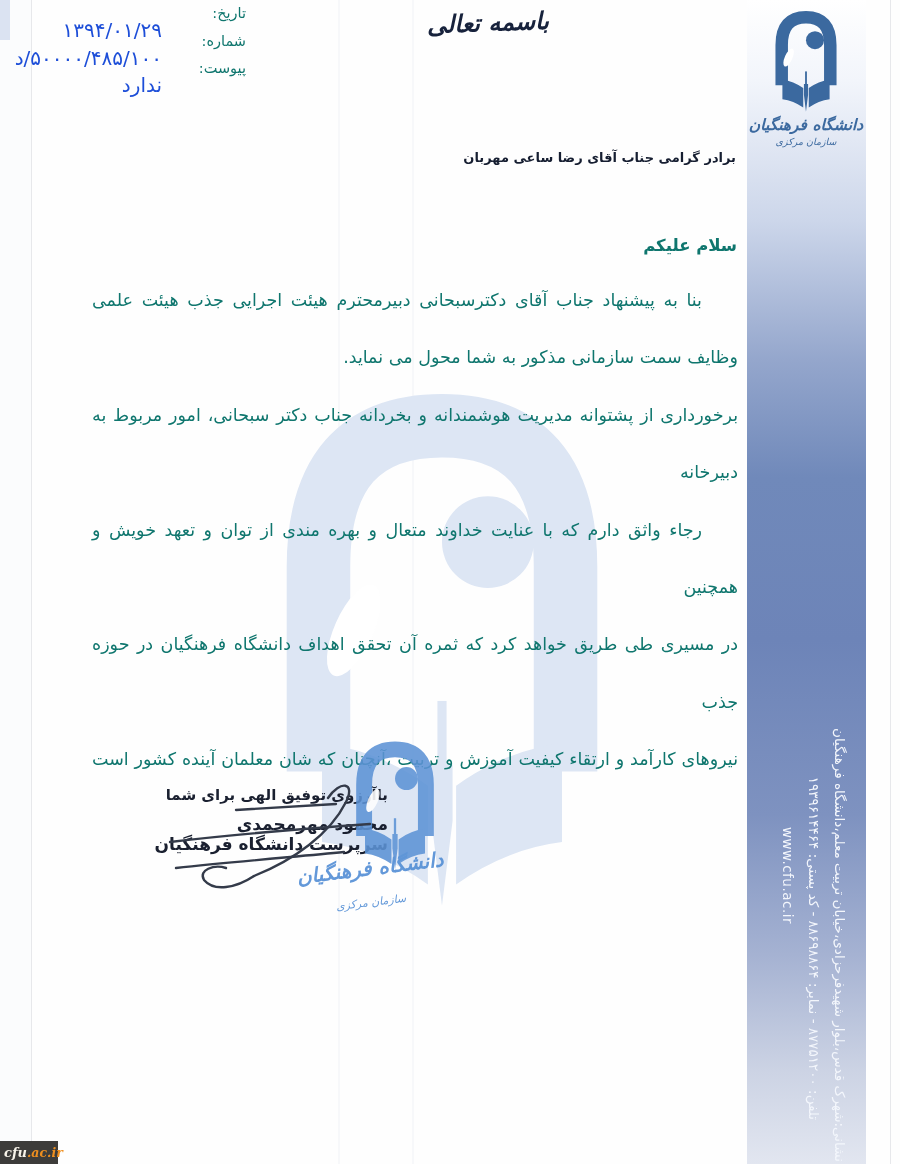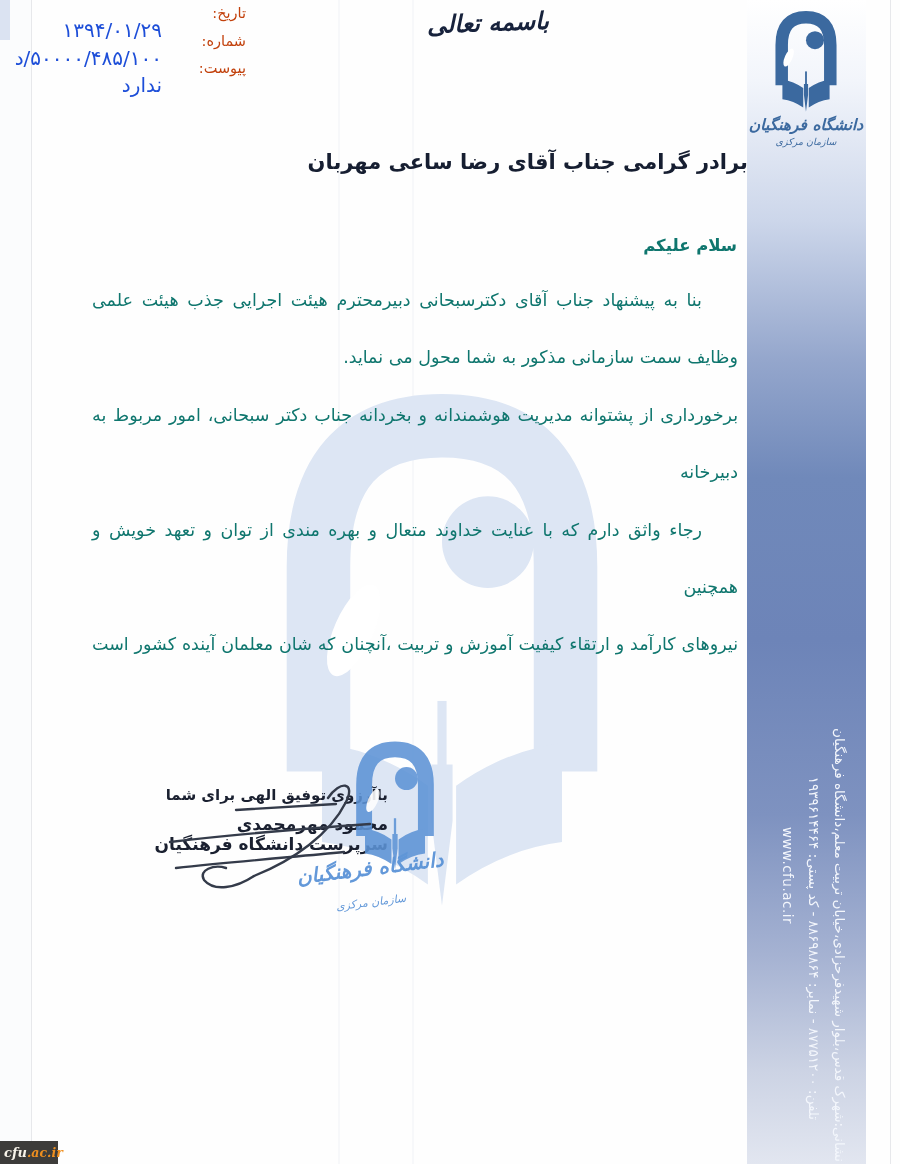--- a/index.html
+++ b/index.html
@@ -21,37 +21,37 @@
       #6d84b8 55%,#7e92c0 70%,#a5b2d2 82%,#ccd3e4 92%,#e2e6f0 100%);}
   .band-rot{position:absolute;top:342px;left:106px;width:820px;transform:rotate(90deg);
     transform-origin:0 0;direction:rtl;color:#f3f6fc;font-size:13.5px;line-height:26px;}
   .band-line{white-space:nowrap;text-align:right;}
   .band-line.contact{padding-right:42px;}
   .band-line.site{padding-right:238px;letter-spacing:.5px;}
 
   
   .hfields{position:absolute;left:12px;top:5px;width:234px;z-index:5;}
   .hrow{position:relative;height:22px;margin-bottom:5.5px;}
-  .hlabel{position:absolute;right:0;top:0;font-size:14.5px;color:#c2410c;direction:rtl;white-space:nowrap;text-align:right;}
+  .hlabel{position:absolute;right:0;top:0;font-size:14.5px;color:#0f766e;direction:rtl;white-space:nowrap;text-align:right;}
   .hvalue{position:absolute;right:84px;top:13px;font-size:20px;color:#1d4ed8;direction:rtl;white-space:nowrap;}
   .ltrnum{direction:ltr;unicode-bidi:bidi-override;}
 
   
   .basmala{position:absolute;left:403px;top:8px;width:170px;z-index:5;direction:rtl;text-align:center;
     font-family:"DejaVu Serif",serif;font-style:italic;font-weight:bold;font-size:24px;color:#17223c;
     transform:rotate(-2deg);}
 
   
   .logo{position:absolute;left:744px;top:2px;width:124px;z-index:4;text-align:center;color:#3b699f;}
   .logo svg{width:92px;height:118px;display:block;margin:0 auto;}
   .logo-org{font-size:15.5px;font-weight:bold;font-style:italic;direction:rtl;white-space:nowrap;margin-top:-4px;}
   .logo-sub{font-size:9.5px;font-style:italic;direction:rtl;margin-top:2px;}
 
   
-  .recipient{position:absolute;right:152px;top:150px;z-index:5;direction:rtl;font-size:21px;
+  .recipient{position:absolute;right:164px;top:150px;z-index:5;direction:rtl;font-size:13px;
     font-weight:bold;color:#161e31;white-space:nowrap;}
   .greeting{position:absolute;right:163px;top:236px;z-index:5;direction:rtl;font-size:16.5px;
     font-weight:bold;color:#0f766e;}
   .body-text{position:absolute;left:92px;top:272px;width:646px;z-index:5;direction:rtl;
     font-size:17.5px;color:#0f766e;}
   .pline{line-height:57.4px;text-align:justify;text-align-last:justify;white-space:normal;}
   .pline.ind{text-indent:36px;}
   .pline.endline{text-align-last:right;}
   .bold-seg{font-weight:bold;font-size:18.5px;}
 
@@ -142,20 +142,21 @@
   </div>
 
   <div class="recipient">برادر گرامی جناب آقای رضا ساعی مهربان</div>
   <div class="greeting">سلام علیکم</div>
 
   <div class="body-text">
     <div class="pline ind">بنا به پیشنهاد جناب آقای دکترسبحانی دبیرمحترم هیئت اجرایی جذب هیئت علمی</div>
     <div class="pline endline">وظایف سمت سازمانی مذکور به شما محول می نماید.</div>
     <div class="pline">برخورداری از پشتوانه مدیریت هوشمندانه و بخردانه جناب دکتر سبحانی، امور مربوط به دبیرخانه</div>
     <div class="pline ind">رجاء واثق دارم که با عنایت خداوند متعال و بهره مندی از توان و تعهد خویش و همچنین</div>
+    <div class="pline">در مسیری طی طریق خواهد کرد که ثمره آن تحقق اهداف دانشگاه فرهنگیان در حوزه جذب</div>
     <div class="pline">نیروهای کارآمد و ارتقاء کیفیت آموزش و تربیت ،آنچنان که شان معلمان آینده کشور است</div>
   </div>
 
   <div class="sig">
     <div class="sig-wish">باآرزوی توفیق الهی برای شما</div>
     <div class="sig-name">محمود مهرمحمدی</div>
     <div class="sig-title">سرپرست دانشگاه فرهنگیان</div>
   </div>
 
   <svg class="scrawl" viewBox="0 0 270 125">

